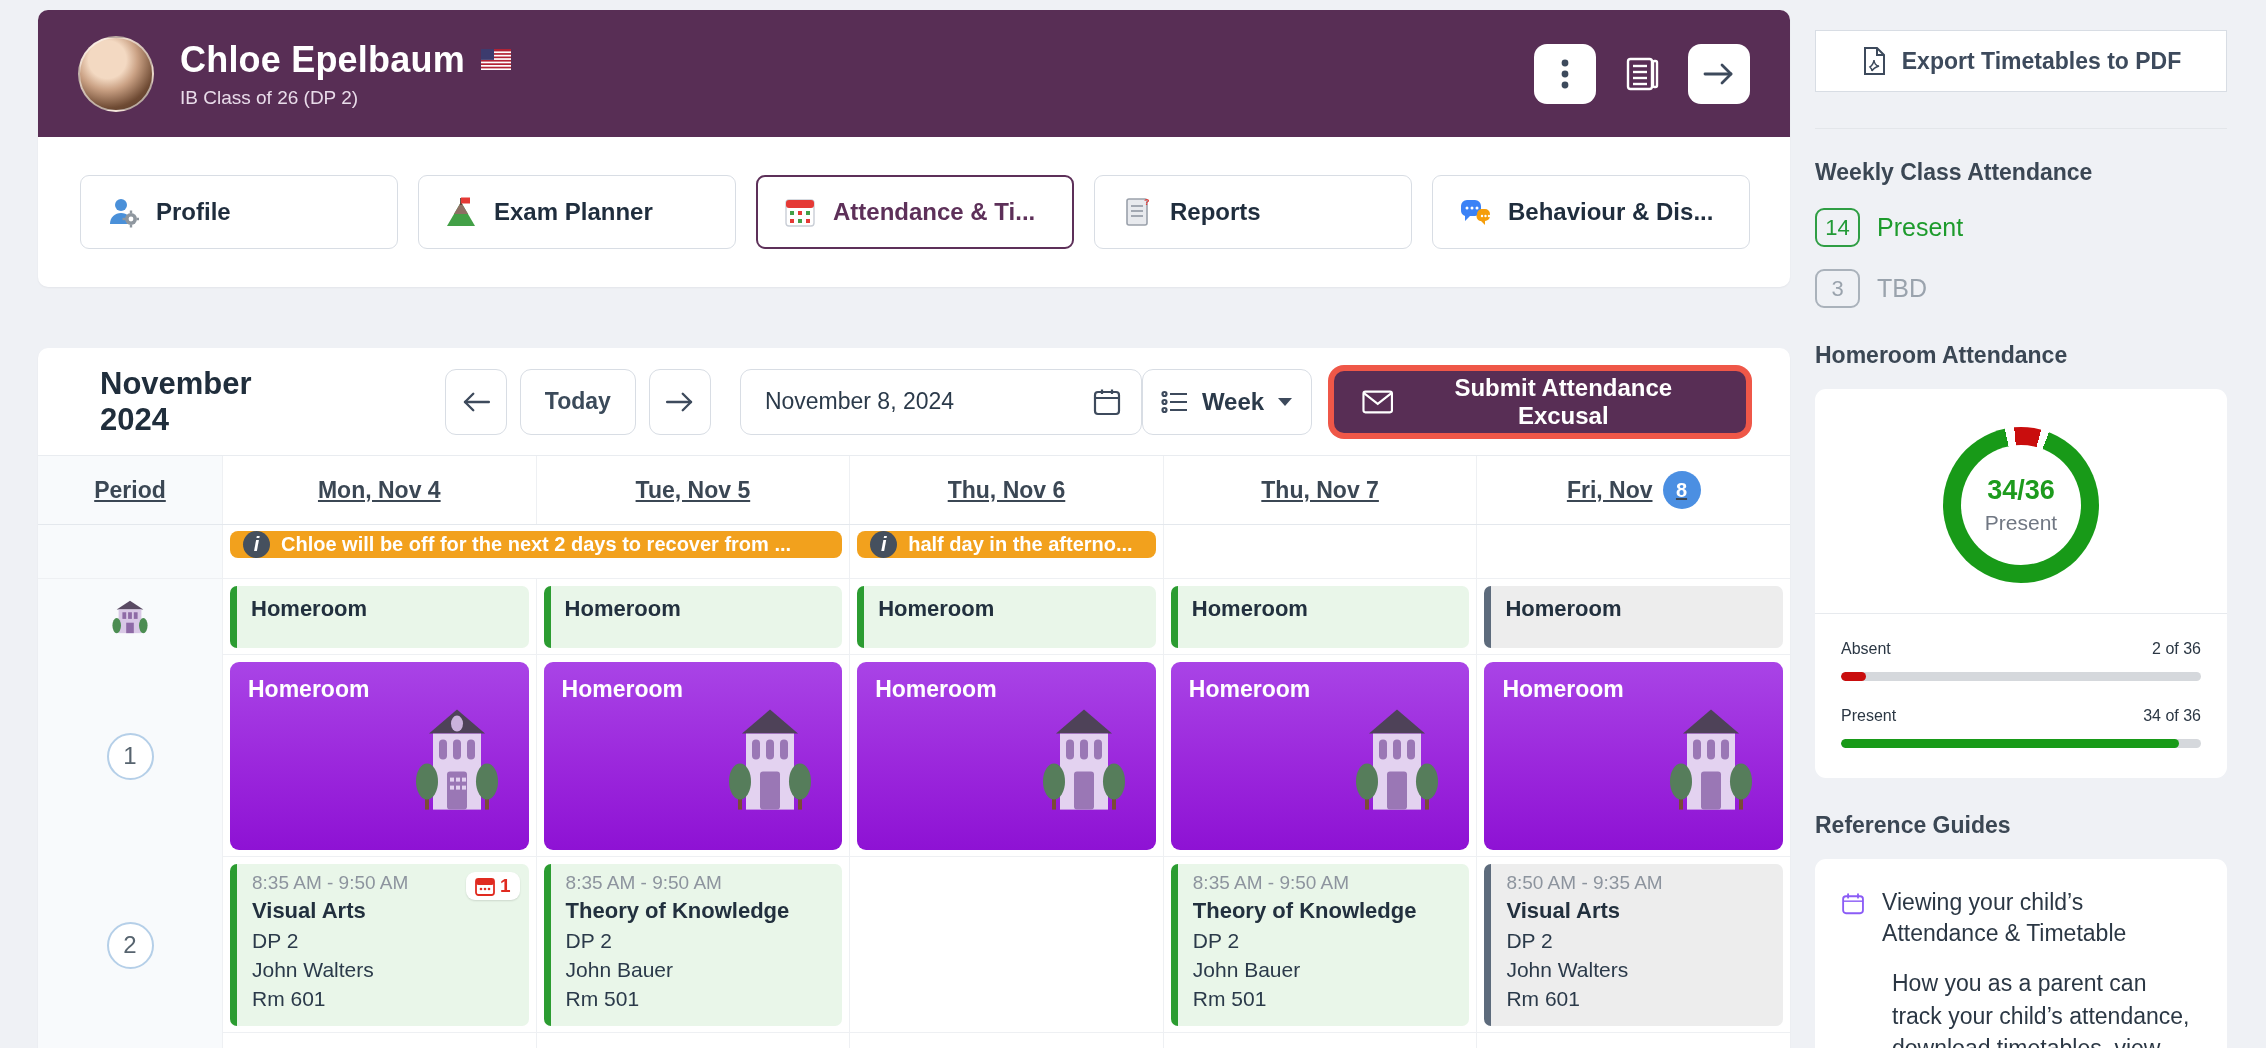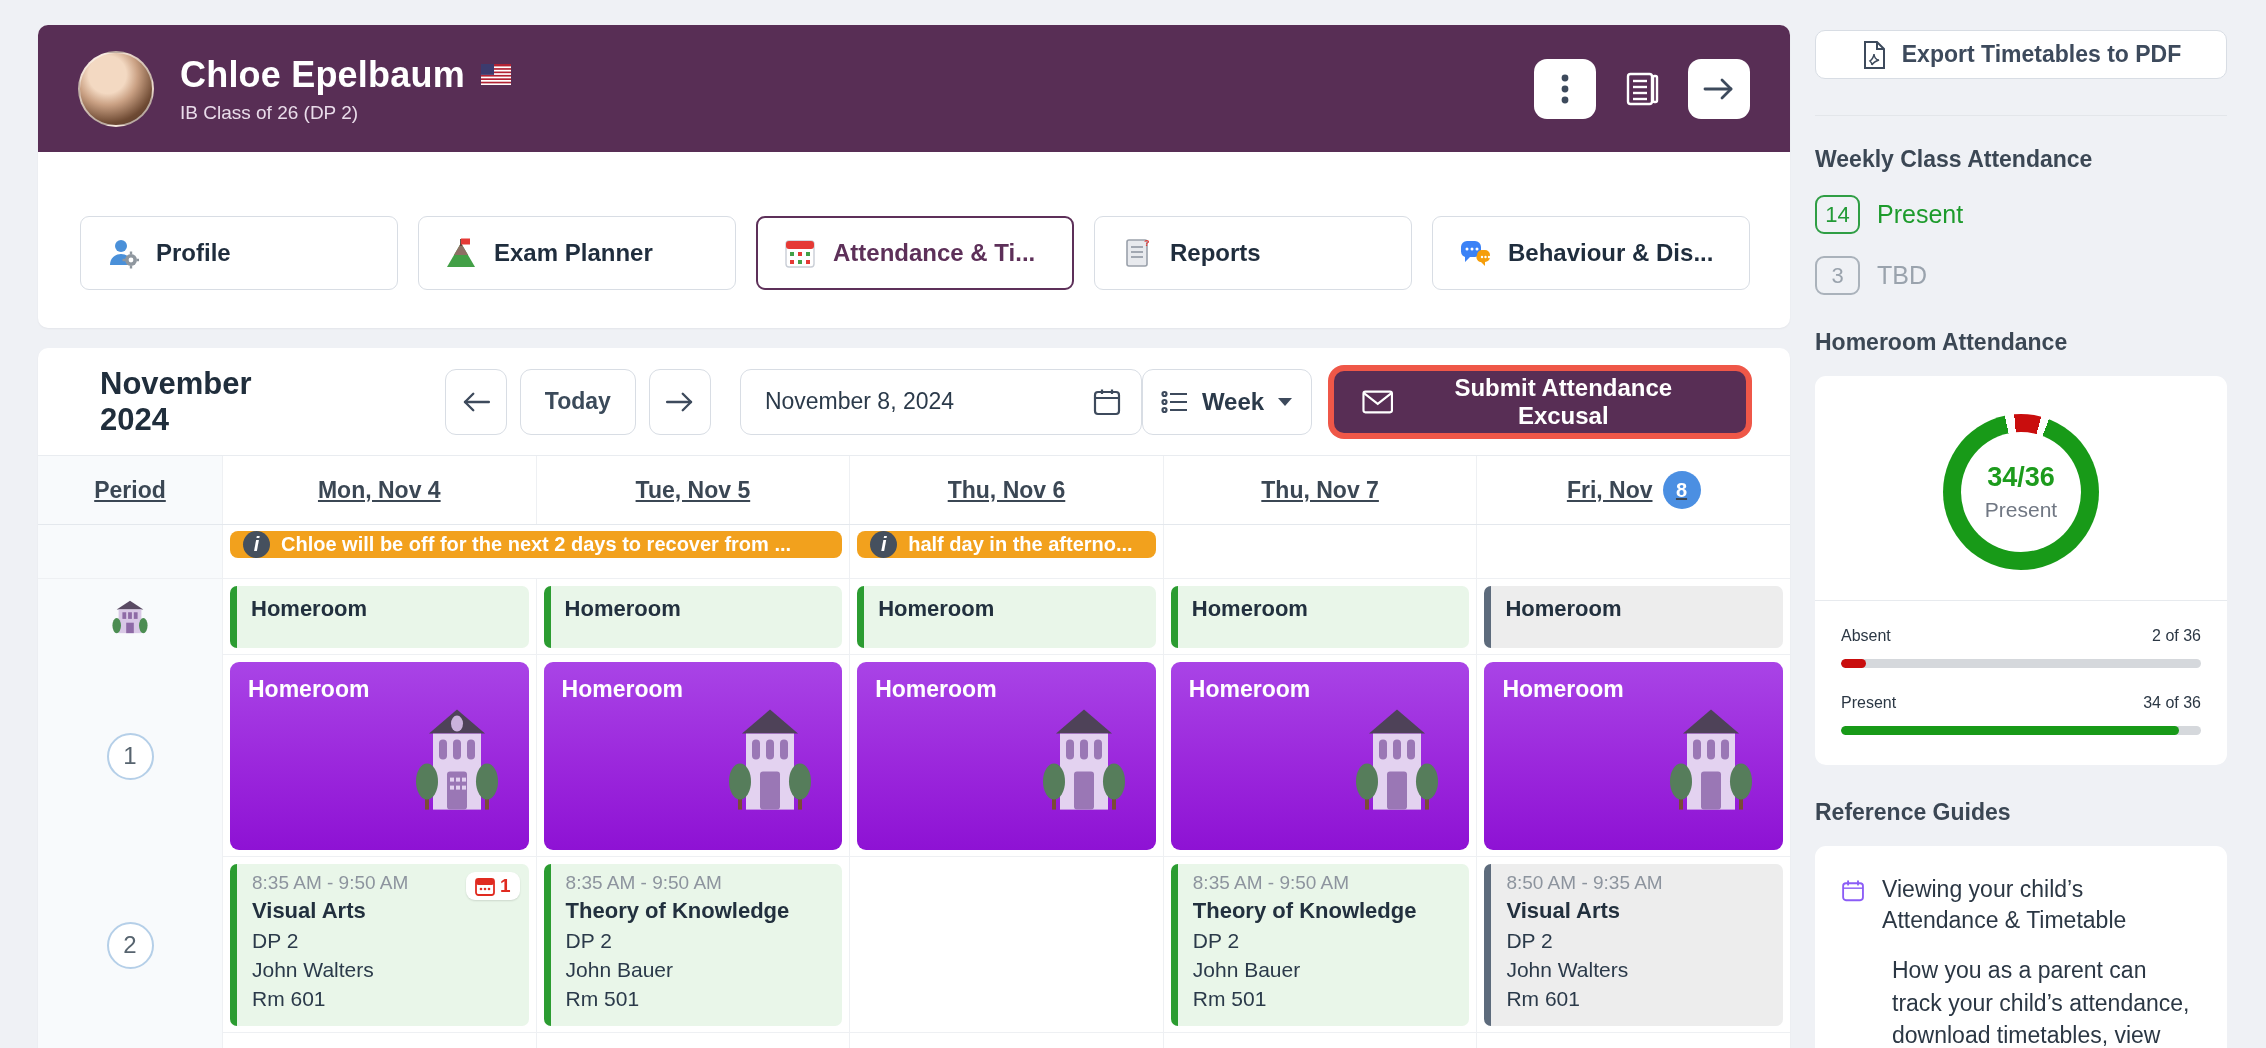--- a/index.html
+++ b/index.html
@@ -1,37 +1,37 @@
 <!DOCTYPE html>
 <html><head>
 <meta charset="utf-8">
 <style>
   * { margin:0; padding:0; box-sizing:border-box; }
   html,body { width:2266px; height:1048px; overflow:hidden; background:#eff1f5;
     font-family:"Liberation Sans", sans-serif; color:#22303e; }
 
   
-  .main { position:absolute; left:38px; top:25px; width:1752px; }
+  .main { position:absolute; left:38px; top:10px; width:1752px; }
   .top-card { background:#fff; border-radius:10px; padding-bottom:38px; box-shadow:0 1px 2px rgba(16,24,40,.05); }
 
   .student-header { height:127px; background:#582e55; border-radius:10px 10px 0 0;
     display:flex; align-items:center; padding:0 40px; }
   .avatar { width:76px; height:76px; border-radius:50%; margin-right:26px; flex:0 0 auto;
     background:radial-gradient(circle at 38% 30%, #f3d9c2 0 28%, #caa184 45%, #6e4a33 72%, #4a3022 100%);
     border:2px solid rgba(255,255,255,.55); }
   .who { display:flex; flex-direction:column; gap:6px; }
   .name-row { display:flex; align-items:center; gap:16px; }
   .student-name { color:#fff; font-size:36px; font-weight:bold; letter-spacing:.2px; }
   .student-sub { color:#e9dcea; font-size:19px; }
   .hdr-actions { margin-left:auto; display:flex; align-items:center; gap:26px; }
   .hdr-btn { width:62px; height:60px; background:#fff; border:none; border-radius:13px;
     display:flex; align-items:center; justify-content:center; cursor:pointer; }
 
   
-  .tabs { display:flex; gap:20px; margin:64px 0 0 42px; }
+  .tabs { display:flex; gap:20px; margin:38px 0 0 42px; }
   .tab { width:318px; height:74px; background:#fff; border:1px solid #d8dde4; border-radius:9px;
     display:flex; align-items:center; gap:17px; padding-left:26px; cursor:pointer;
     font-size:24px; font-weight:bold; color:#1f2d3d; }
   .tab.active { border:2px solid #5d3059; color:#5d3059; }
   .tab .ticon { width:32px; height:32px; flex:0 0 auto; }
 
   
   .calendar-card { position:absolute; left:38px; top:348px; width:1752px; height:700px;
     background:#fff; border-radius:10px 10px 0 0; overflow:hidden; box-shadow:0 1px 2px rgba(16,24,40,.05); }
   .cal-toolbar { height:107px; display:flex; align-items:center; padding:0 34px; }
@@ -90,21 +90,21 @@
   .class-card.gray { background:#ededed; border-left-color:#5d6b7c; }
   .class-card .time { font-size:19px; color:#8d949e; }
   .class-card .ctitle { font-size:22px; font-weight:bold; color:#22303e; margin-top:4px; }
   .class-card .cline { font-size:21px; color:#2b3a4a; margin-top:5px; }
   .cal-badge { position:absolute; top:8px; right:9px; background:#fff; border-radius:9px; padding:3px 9px;
     display:flex; align-items:center; gap:5px; box-shadow:0 1px 2px rgba(0,0,0,.12); }
   .cal-badge b { color:#e02b20; font-size:19px; }
 
   
   .sidebar { position:absolute; left:1815px; top:30px; width:412px; }
-  .export-btn { width:100%; height:49px; background:#fff; border:1px solid #d8dde4; border-radius:10px;
+  .export-btn { width:100%; height:62px; background:#fff; border:1px solid #d8dde4; border-radius:0;
     display:flex; align-items:center; justify-content:center; gap:15px;
     font-size:23px; font-weight:bold; color:#3d4a5c; cursor:pointer; }
   .side-divider { border-top:1px solid #e3e6ea; margin-top:36px; }
   .side-h { margin-top:30px; font-size:23px; font-weight:bold; color:#3b4754; }
   .wk-row { margin-top:22px; display:flex; align-items:center; gap:17px; cursor:default; }
   .wk-badge { min-width:45px; height:39px; border:2px solid; border-radius:9px; padding:0 8px;
     display:flex; align-items:center; justify-content:center; font-size:22px; }
   .wk-row.present .wk-badge { color:#229a36; border-color:#2f9e44; }
   .wk-row.present .wk-label { color:#1d9b2c; }
   .wk-row.tbd .wk-badge { color:#9aa3ad; border-color:#aab2bb; }

